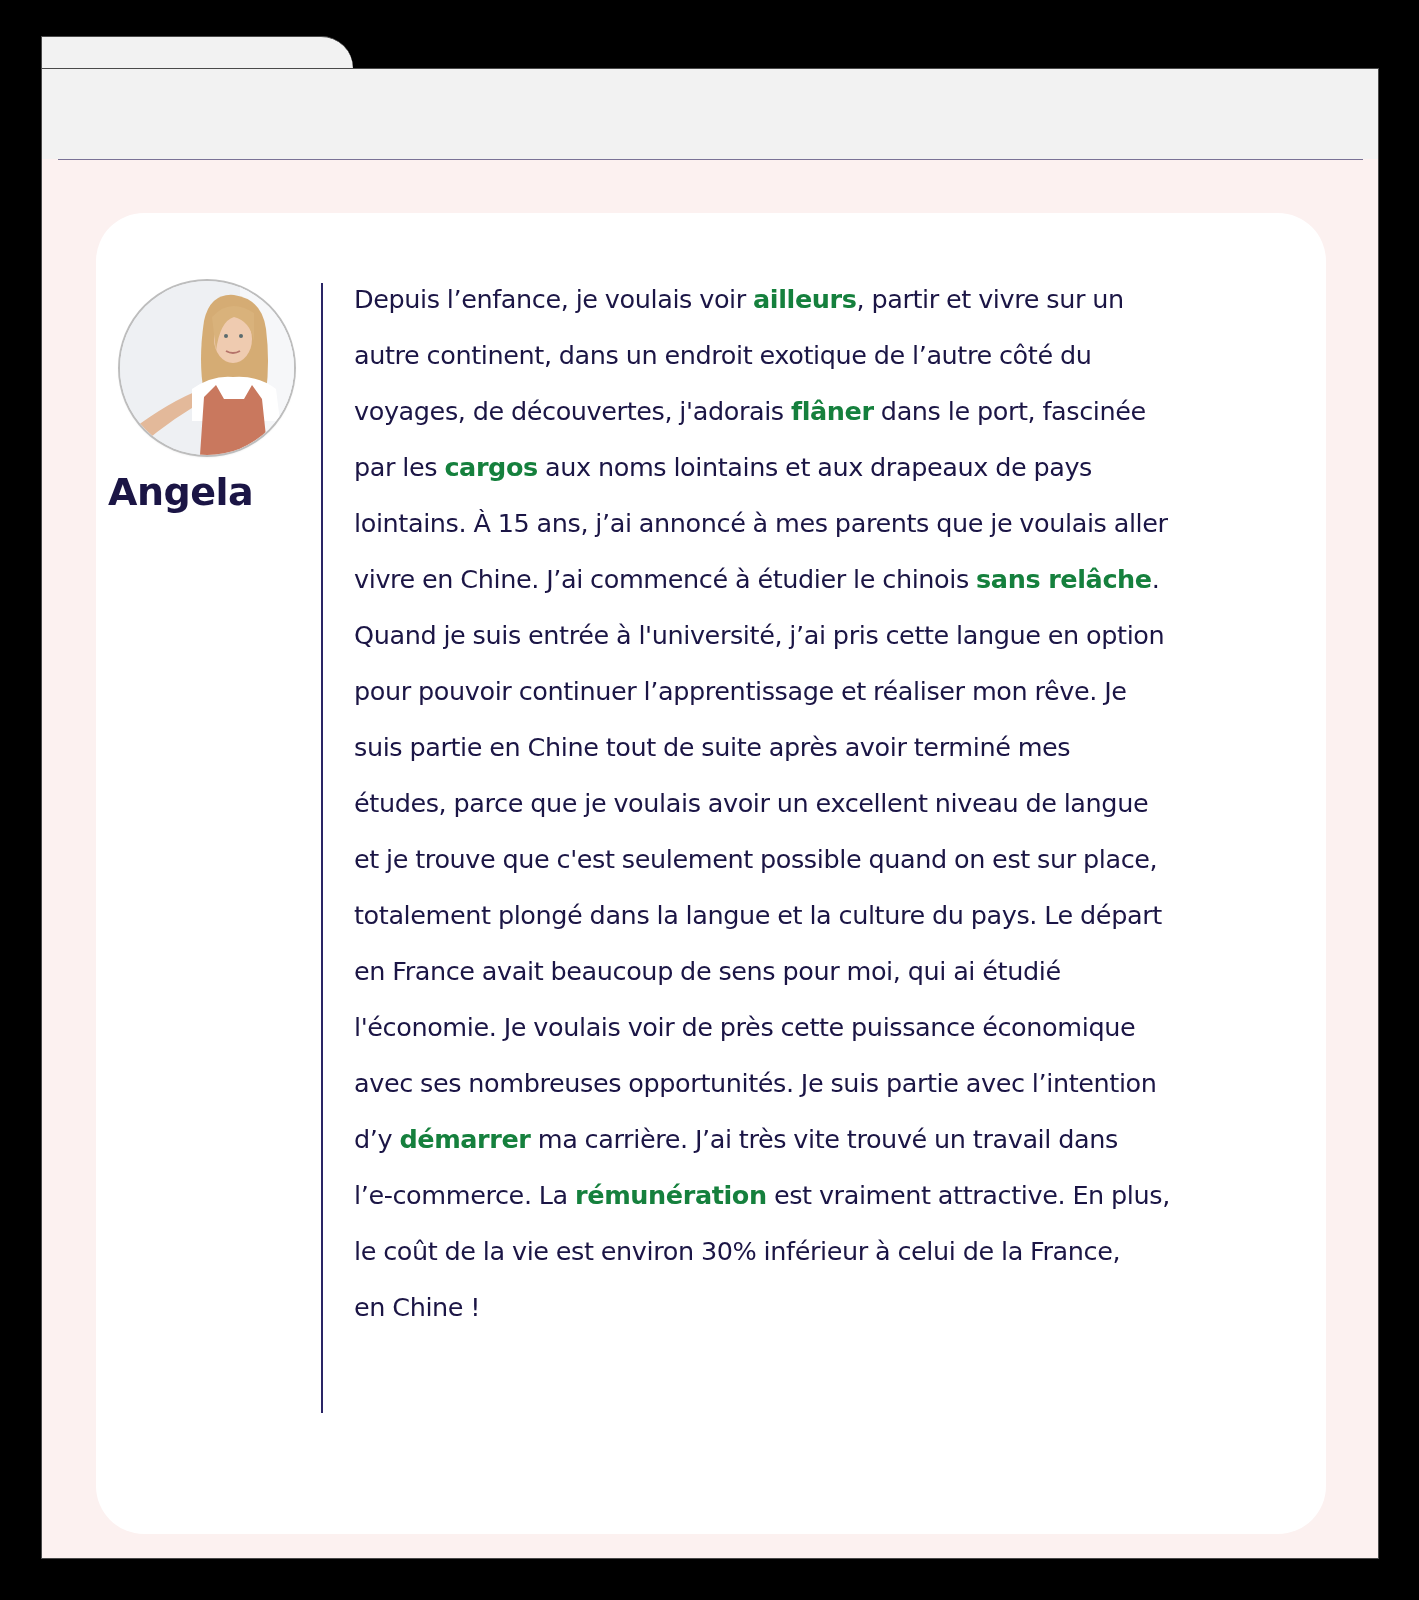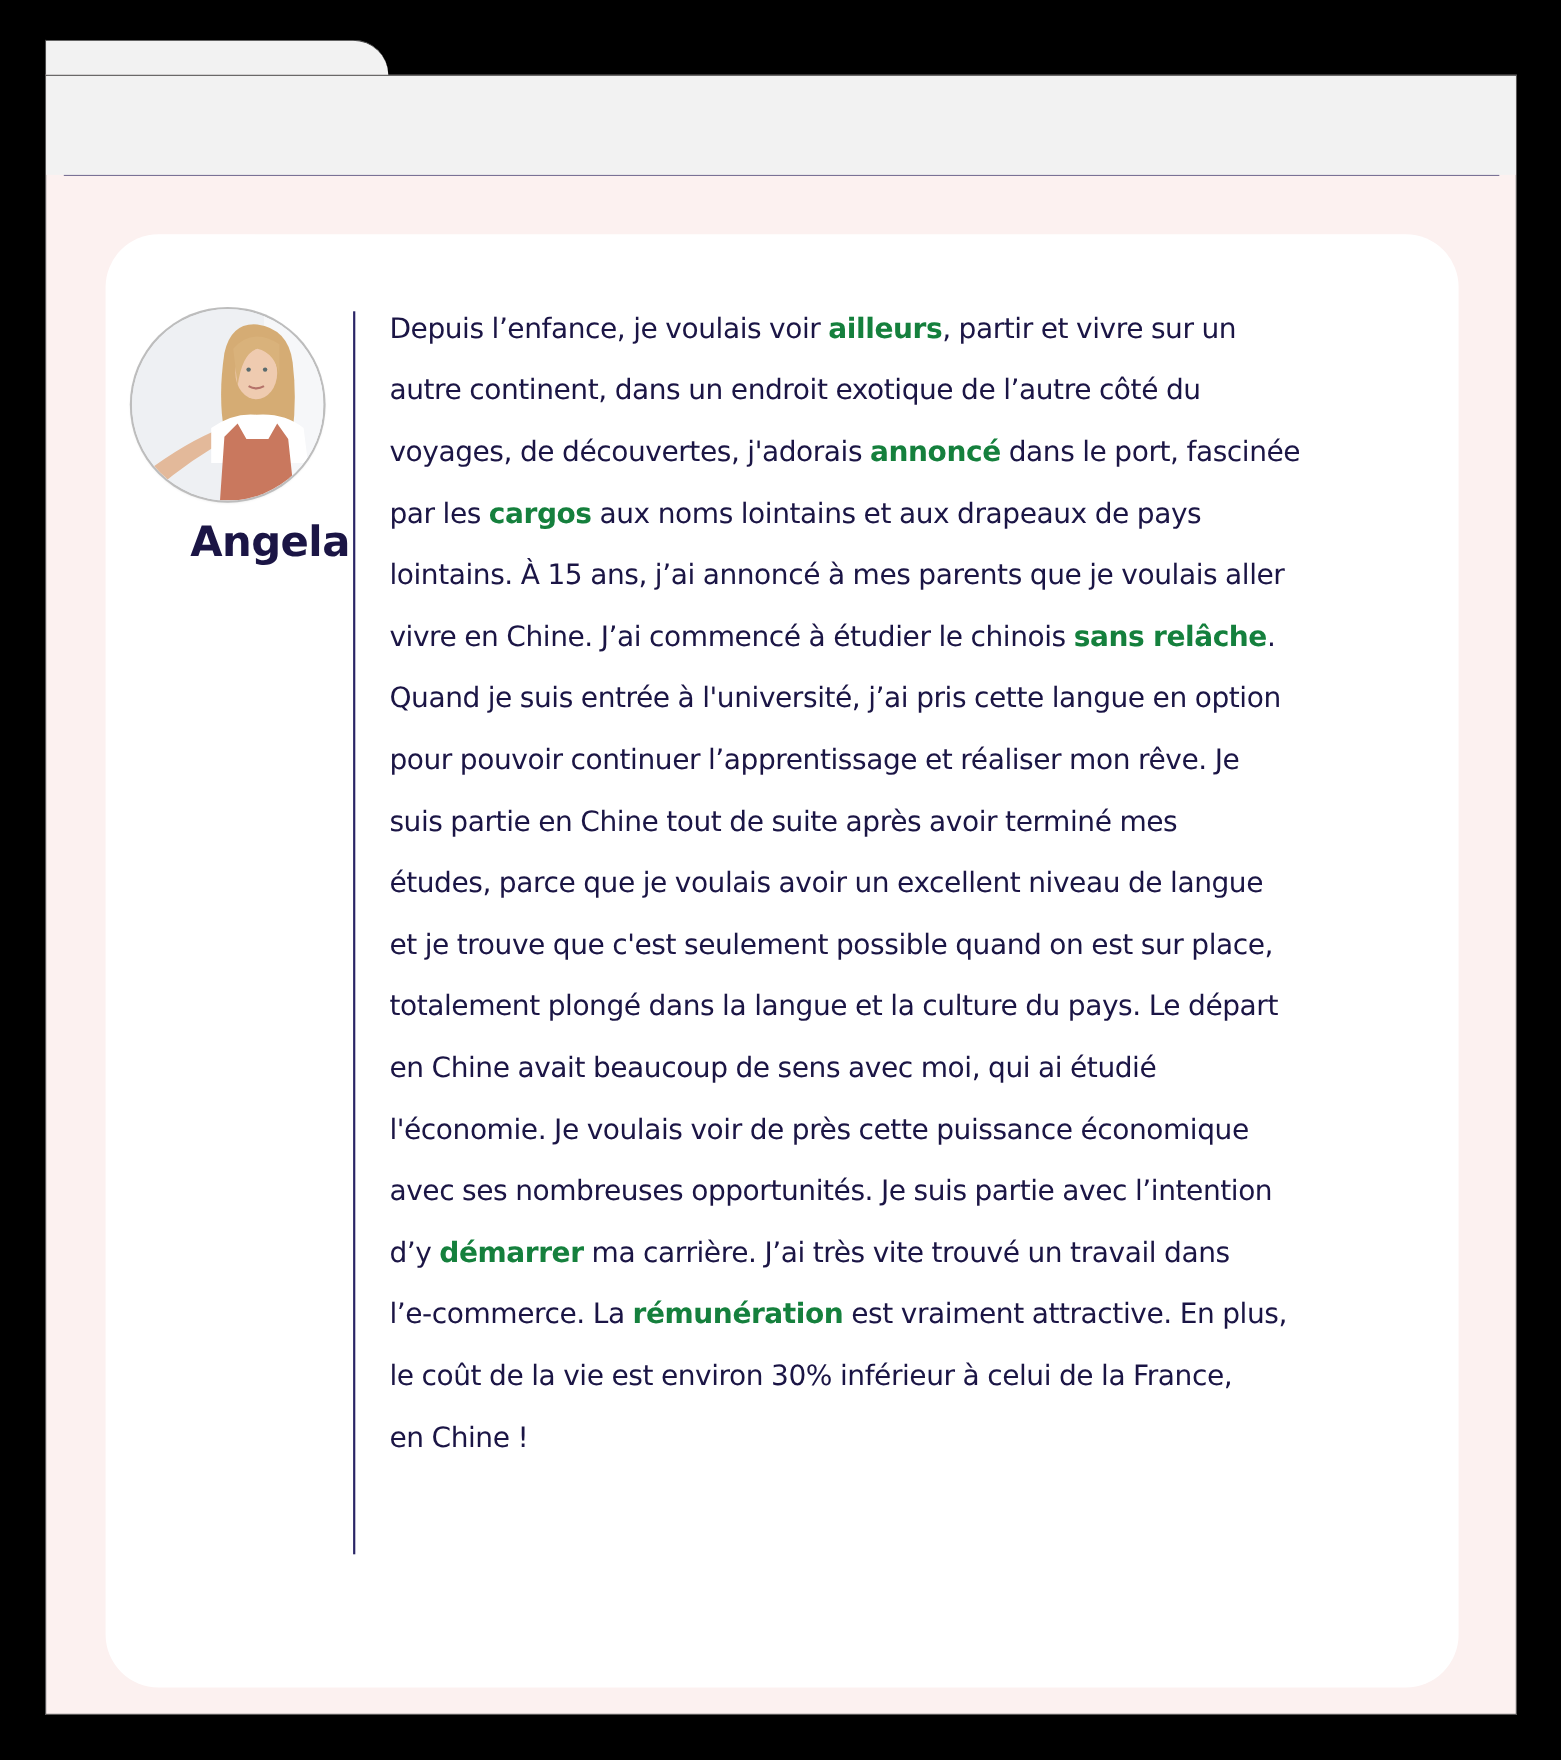--- a/index.html
+++ b/index.html
@@ -54,26 +54,27 @@
     width: 174px; height: 174px;
     border-radius: 50%;
     overflow: hidden;
     box-shadow: 0 0 0 2px #bdbdbd, 0 1px 3px rgba(0,0,0,0.25);
     background: #eef1f4;
   }
   .avatar svg { display: block; width: 100%; height: 100%; }
   .person-name {
     position: absolute;
     left: 0; width: 222px; top: 257px;
-    text-align: right;
+    text-align: left;
     font-family: "DejaVu Sans", "Liberation Sans", sans-serif;
     font-weight: bold;
     font-size: 38px;
     color: #1b1545;
     letter-spacing: -0.5px;
+    padding-left: 12px;
   }
   .divider {
     position: absolute;
     left: 225px; top: 70px;
     width: 2px; height: 1130px;
     background: #2a2566;
   }
   .story {
     position: absolute;
     left: 258px; top: 58px;
@@ -120,31 +121,31 @@
         <path d="M106 70 Q113 74 120 70" stroke="#b5736a" stroke-width="2" fill="none"></path>
       </svg>
     </div>
     <div class="person-name">Angela</div>
 
     <div class="divider"></div>
 
     <p class="story" id="story">
         <span class="line"><span>Depuis l’enfance, je voulais voir </span><span class="hl">ailleurs</span><span>, partir et vivre sur un</span></span>
         <span class="line"><span>autre continent, dans un endroit exotique de l’autre côté du</span></span>
-        <span class="line"><span>voyages, de découvertes, j'adorais </span><span class="hl">annoncé</span><span> dans le port, fascinée</span></span>
+        <span class="line"><span>voyages, de découvertes, j'adorais </span><span class="hl">flâner</span><span> dans le port, fascinée</span></span>
         <span class="line"><span>par les </span><span class="hl">cargos</span><span> aux noms lointains et aux drapeaux de pays</span></span>
         <span class="line"><span>lointains. À 15 ans, j’ai annoncé à mes parents que je voulais aller</span></span>
         <span class="line"><span>vivre en Chine. J’ai commencé à étudier le chinois </span><span class="hl">sans relâche</span><span>.</span></span>
         <span class="line"><span>Quand je suis entrée à l'université, j’ai pris cette langue en option</span></span>
         <span class="line"><span>pour pouvoir continuer l’apprentissage et réaliser mon rêve.  Je</span></span>
         <span class="line"><span>suis partie en Chine tout de suite après avoir terminé mes</span></span>
         <span class="line"><span>études, parce que je voulais avoir un excellent niveau de langue</span></span>
         <span class="line"><span>et je trouve que c'est seulement possible quand on est sur place,</span></span>
         <span class="line"><span>totalement plongé dans la langue et la culture du pays. Le départ</span></span>
-        <span class="line"><span>en Chine avait beaucoup de sens avec moi, qui ai étudié</span></span>
+        <span class="line"><span>en France avait beaucoup de sens pour moi, qui ai étudié</span></span>
         <span class="line"><span>l'économie. Je voulais voir de près cette puissance économique</span></span>
         <span class="line"><span>avec ses nombreuses opportunités. Je suis partie avec l’intention</span></span>
         <span class="line"><span>d’y </span><span class="hl">démarrer</span><span> ma carrière. J’ai très vite trouvé un travail dans</span></span>
         <span class="line"><span>l’e-commerce. La </span><span class="hl">rémunération</span><span> est vraiment attractive. En plus,</span></span>
         <span class="line"><span>le coût de la vie est environ 30% inférieur à celui de la France,</span></span>
         <span class="line"><span>en Chine !</span></span>
       </p>
   </div>
 </div>
 

